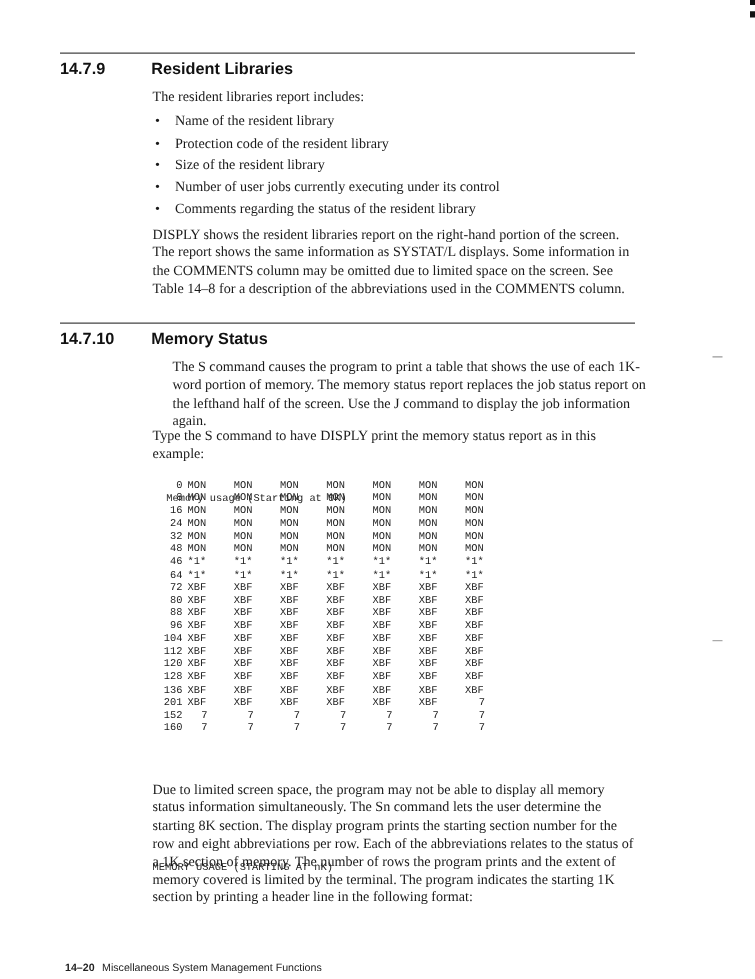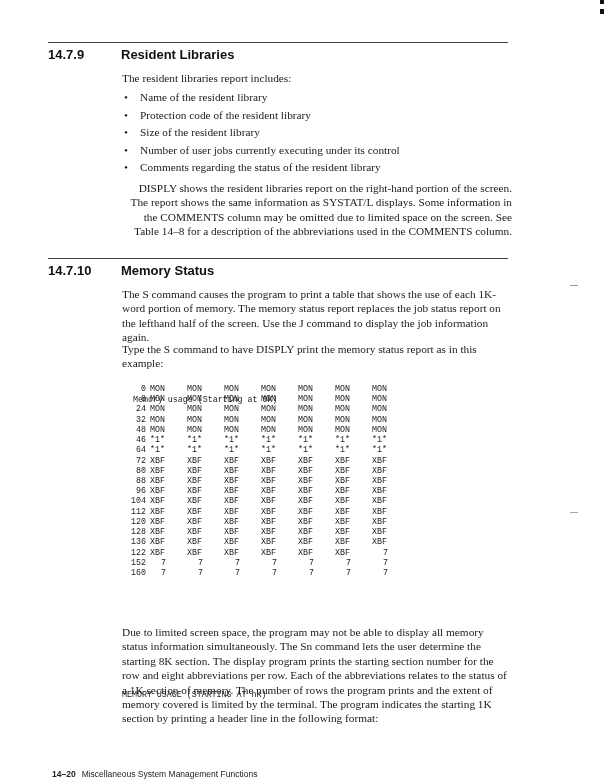--- a/index.html
+++ b/index.html
@@ -41,30 +41,30 @@
 </div>
 
 <ul class="bullets" style="top:90px;">
   <li><span class="dot">•</span><span>Name of the resident library</span></li>
   <li><span class="dot">•</span><span>Protection code of the resident library</span></li>
   <li><span class="dot">•</span><span>Size of the resident library</span></li>
   <li><span class="dot">•</span><span>Number of user jobs currently executing under its control</span></li>
   <li><span class="dot">•</span><span>Comments regarding the status of the resident library</span></li>
 </ul>
 
-<div class="body" style="top:181px;text-align:right;">
+<div class="body" style="top:181px;">
   <p>DISPLY shows the resident libraries report on the right-hand portion of the screen. The report shows the same information as SYSTAT/L displays. Some information in the COMMENTS column may be omitted due to limited space on the screen. See Table 14–8 for a description of the abbreviations used in the COMMENTS column.</p>
 </div>
 
 <div class="rule" style="top:258px;"></div>
 <div class="heading" style="top:263px;">
   <span class="num" style="width:73px;">14.7.10</span><span>Memory Status</span>
 </div>
 
-<div class="body" style="top:287px;">
+<div class="body" style="top:287px;margin-left:16px;">
   <p>The S command causes the program to print a table that shows the use of each 1K-word portion of memory. The memory status report replaces the job status report on the lefthand half of the screen. Use the J command to display the job information again.</p>
 </div>
 <div class="body" style="top:342px;">
   <p>Type the S command to have DISPLY print the memory status report as in this example:</p>
 </div>
 
 <div class="memtitle mono">Memory usage (Starting at 0K)</div>
 <table class="mem">
   <tbody id="mem-body">
       <tr>
@@ -81,20 +81,30 @@
         <td class="addr">8</td>
         <td>MON</td>
         <td>MON</td>
         <td>MON</td>
         <td>MON</td>
         <td>MON</td>
         <td>MON</td>
         <td>MON</td>
       </tr>
       <tr>
+        <td class="addr">16</td>
+        <td>MON</td>
+        <td>MON</td>
+        <td>MON</td>
+        <td>MON</td>
+        <td>MON</td>
+        <td>MON</td>
+        <td>MON</td>
+      </tr>
+      <tr>
         <td class="addr">24</td>
         <td>MON</td>
         <td>MON</td>
         <td>MON</td>
         <td>MON</td>
         <td>MON</td>
         <td>MON</td>
         <td>MON</td>
       </tr>
       <tr>
@@ -221,21 +231,21 @@
         <td class="addr">136</td>
         <td>XBF</td>
         <td>XBF</td>
         <td>XBF</td>
         <td>XBF</td>
         <td>XBF</td>
         <td>XBF</td>
         <td>XBF</td>
       </tr>
       <tr>
-        <td class="addr">122</td>
+        <td class="addr">201</td>
         <td>XBF</td>
         <td>XBF</td>
         <td>XBF</td>
         <td>XBF</td>
         <td>XBF</td>
         <td>XBF</td>
         <td class="seven">7</td>
       </tr>
       <tr>
         <td class="addr">152</td>

